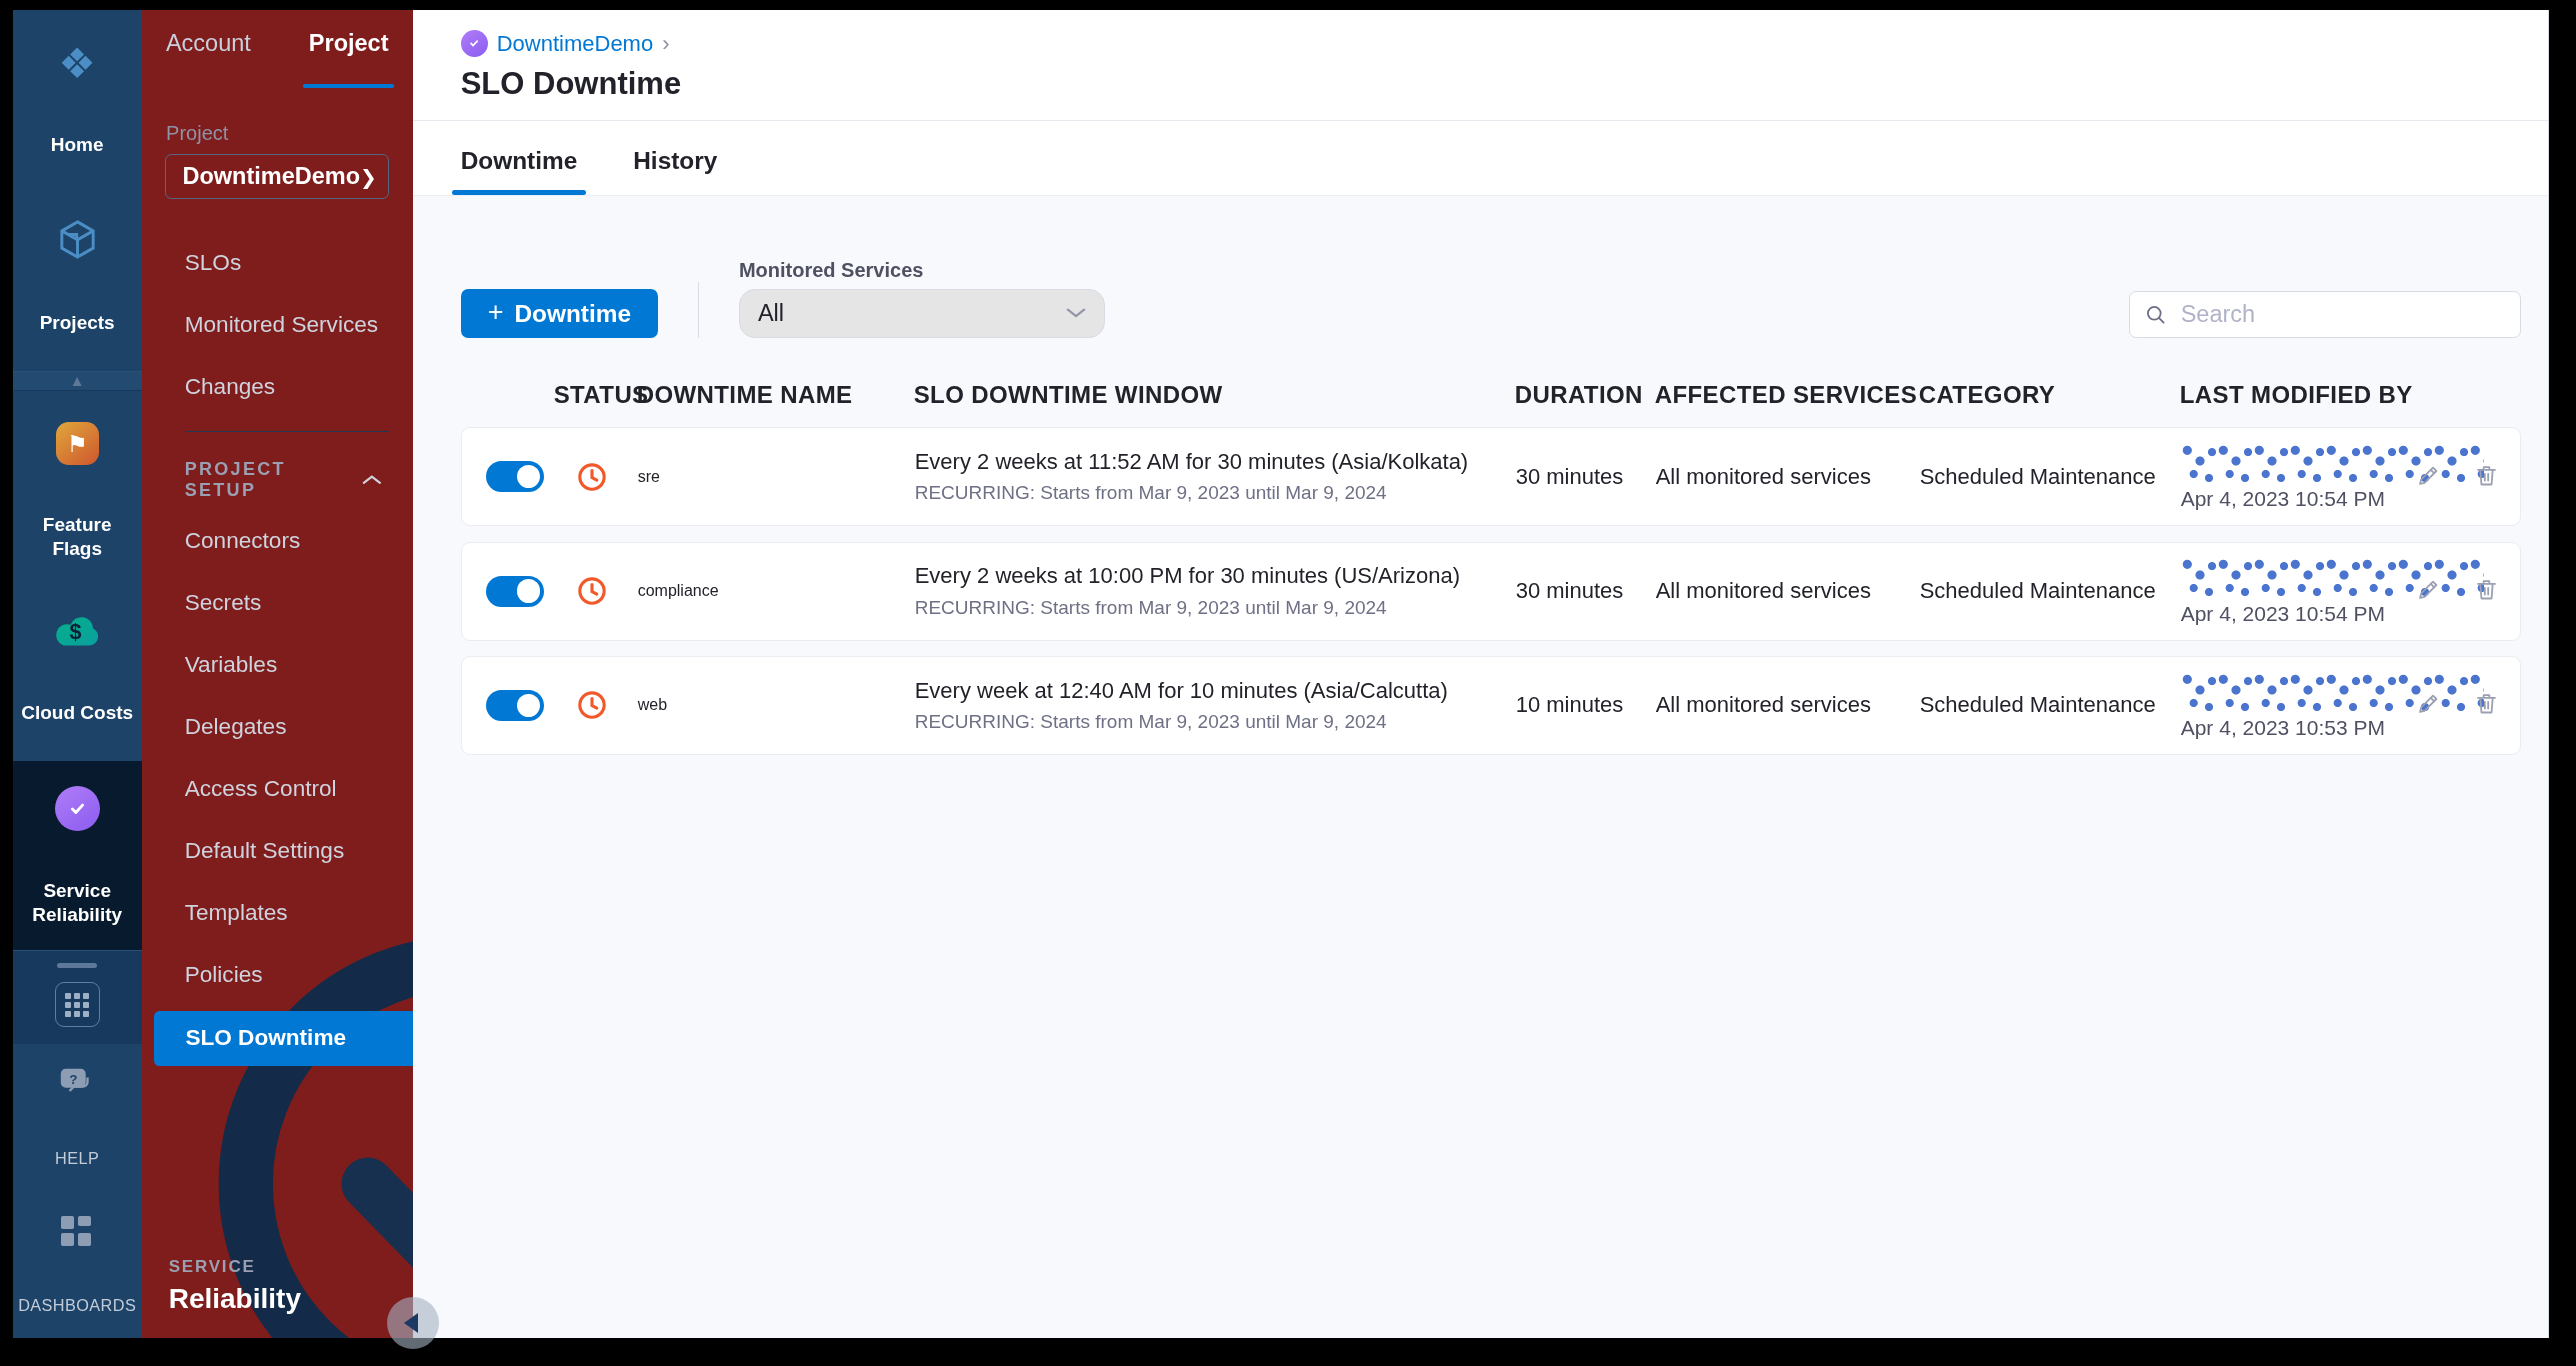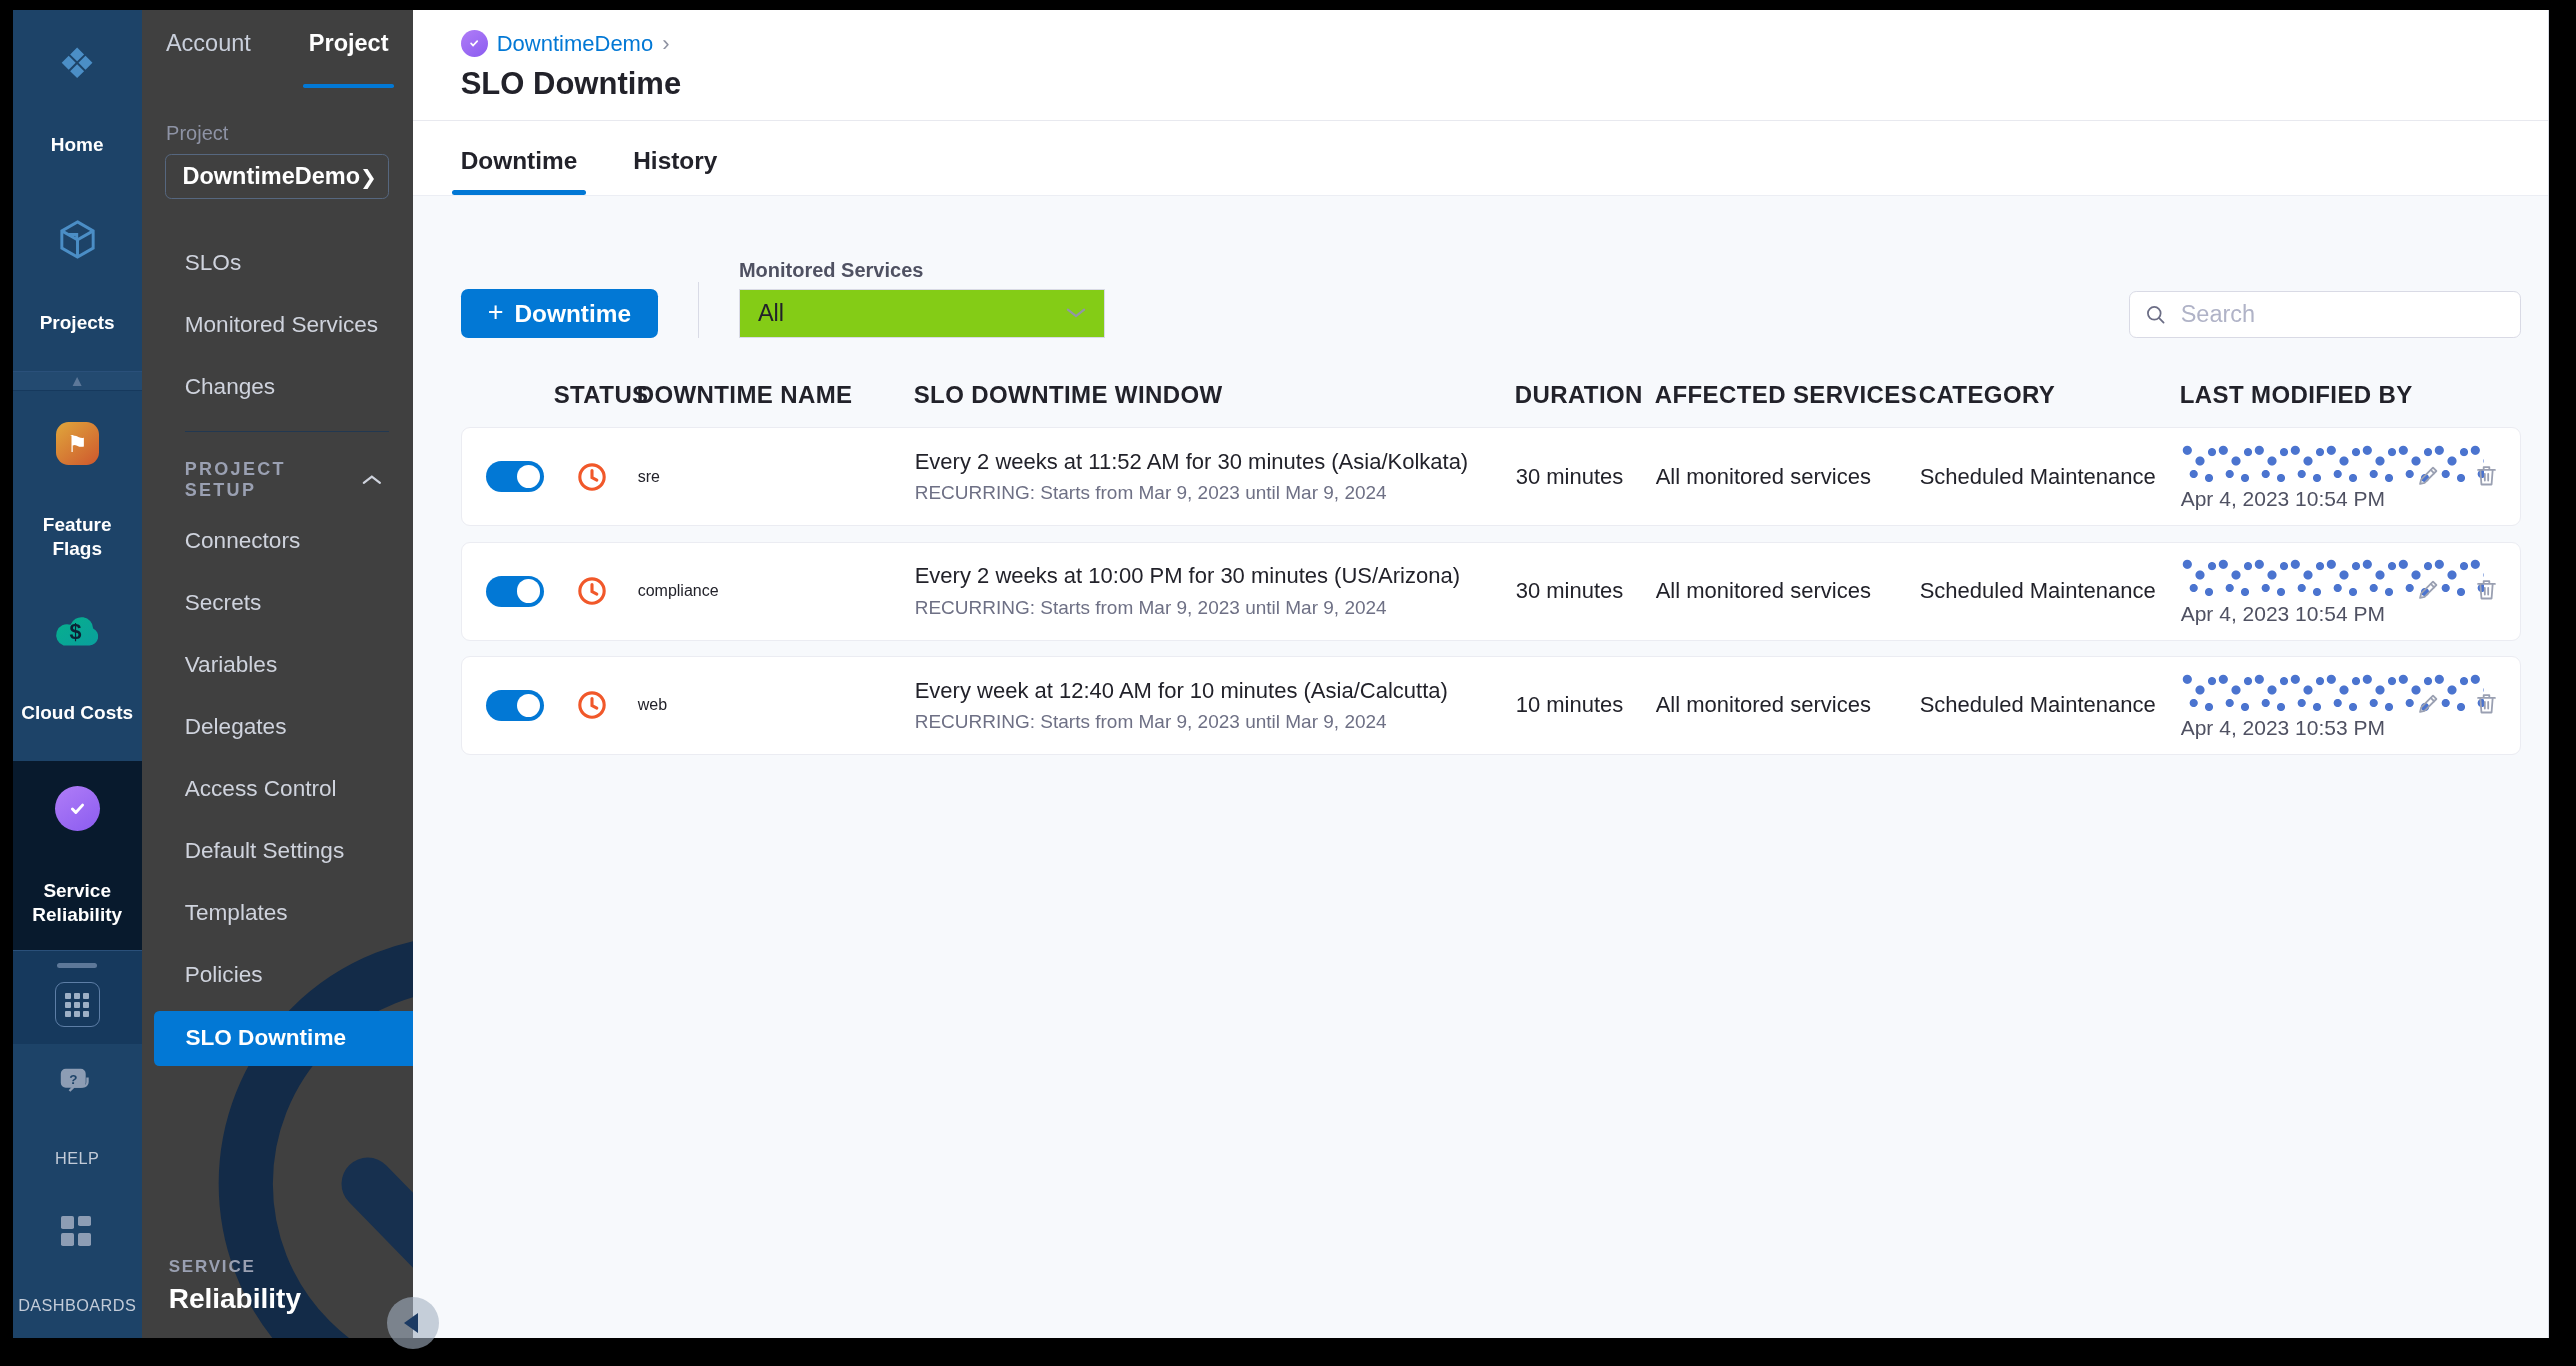--- a/index.html
+++ b/index.html
@@ -28,21 +28,21 @@
   .rail-spacer{flex:1;}
   .gear-glyph{font-size:34px;color:#97a5b8;line-height:1;}
   .avatar{width:49px;height:49px;border-radius:50%;border:2.7px solid #e7e9ee;display:flex;align-items:center;justify-content:center;
     color:#fff;font-weight:700;font-size:17px;margin:9px auto 22px;cursor:pointer;background:#14314f;}
   .dash-icon{width:33px;height:31px;display:grid;grid-template-columns:13.6px 13.6px;grid-template-rows:13.6px 13.6px;gap:3.6px;}
   .dash-icon i{background:#8d9db4;border-radius:1.8px;}
   .dash-icon i:nth-child(2){height:10px;}
   .help-icon,.cube-icon,.cloud-icon{display:block;}
 
   
-  .nav{width:271px;background:#404040;position:relative;flex-shrink:0;color:#cfd3dd;z-index:5;}
+  .nav{width:271px;background:#7f1d1d;position:relative;flex-shrink:0;color:#cfd3dd;z-index:5;}
   .nav-watermark{position:absolute;inset:0;overflow:hidden;pointer-events:none;}
   .nav-inner{position:relative;height:100%;display:flex;flex-direction:column;}
   .nav-tabs{display:flex;justify-content:center;gap:58px;padding-top:20px;height:78px;}
   .nav-tab{font-size:23.5px;color:#c9cfdb;cursor:pointer;padding-bottom:14.5px;position:relative;}
   .nav-tab.active{color:#fff;font-weight:700;}
   .nav-tab.active::after{content:"";position:absolute;left:-5.4px;right:-5.4px;bottom:0;height:4.5px;background:#0278d5;border-radius:1.8px;}
   .proj-label{color:#8e93a5;font-size:20px;margin:34px 0 9px 24.4px;}
   .proj-select{margin:0 23.5px;height:45px;border:0.9px solid #56677f;border-radius:6.3px;display:flex;align-items:center;
     justify-content:space-between;padding:0 16.3px;cursor:pointer;}
   .proj-select .val{color:#fff;font-size:23.5px;font-weight:700;}
@@ -73,21 +73,21 @@
   .ptab{font-size:24.4px;font-weight:700;color:#22222a;padding-bottom:20px;position:relative;cursor:pointer;}
   .ptab.active::after{content:"";position:absolute;left:-9px;right:-9px;bottom:0;height:5.4px;background:#0278d5;border-radius:2.7px;}
 
   .content{flex:1;padding:63px 27px 0 48px;}
   .toolbar{display:flex;align-items:flex-end;}
   .btn-primary{height:49px;background:#0278d5;color:#fff;border:none;border-radius:7.2px;font-size:24.4px;font-weight:700;
     padding:0 27px;display:flex;align-items:center;gap:11px;cursor:pointer;font-family:inherit;}
   .btn-primary .plus{font-size:27px;font-weight:400;margin-top:-1.8px;}
   .vdiv{width:0.9px;height:56px;background:#d9dbe6;margin:0 40px;align-self:flex-end;}
   .filter .flabel{font-size:20px;font-weight:700;color:#4f5162;margin-bottom:7.2px;}
-  .select{width:366px;height:49px;background:#84cc16;border:0.9px solid #d9dae5;border-radius:0;display:flex;align-items:center;
+  .select{width:366px;height:49px;background:#e5e5e5;border:0.9px solid #d9dae5;border-radius:16px;display:flex;align-items:center;
     justify-content:space-between;padding:16px 18px;cursor:pointer;}
   .select .val{font-size:23.5px;color:#22222a;}
   .search{margin-left:auto;width:392px;height:47px;background:#fff;border:0.9px solid #d9dae5;border-radius:7.2px;
     display:flex;align-items:center;padding:0 14.5px;gap:11px;}
   .search input{border:none;outline:none;flex:1;font-size:23.5px;color:#22222a;font-family:inherit;background:transparent;}
   .search input::placeholder{color:#b0b3c7;}
 
   .tgrid{display:grid;grid-template-columns:176px 277px 601px 140px 264px 261px 1fr;align-items:center;}
   .thead{margin-top:43px;padding:0;}
   .thead .th{font-size:24px;font-weight:700;color:#22222a;letter-spacing:0.4px;}

